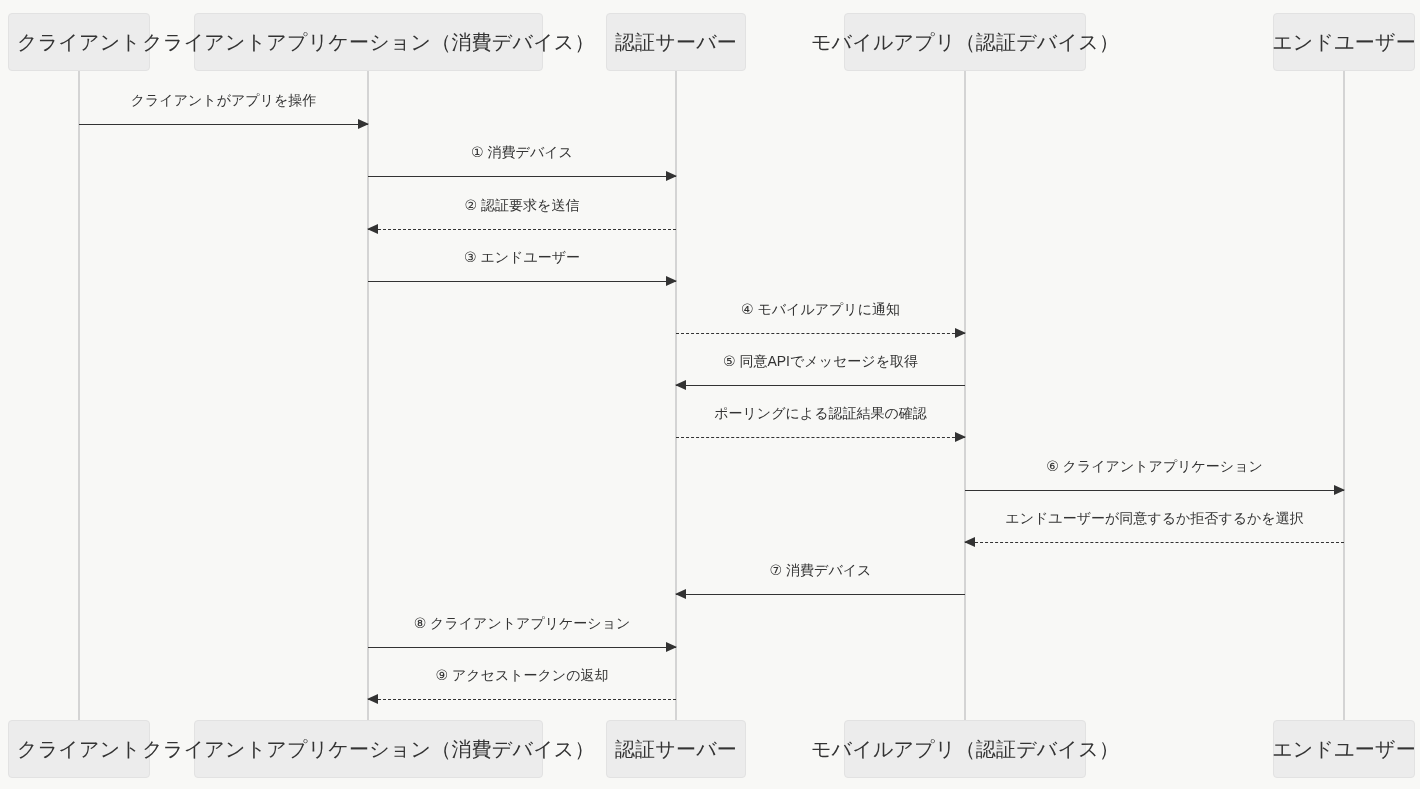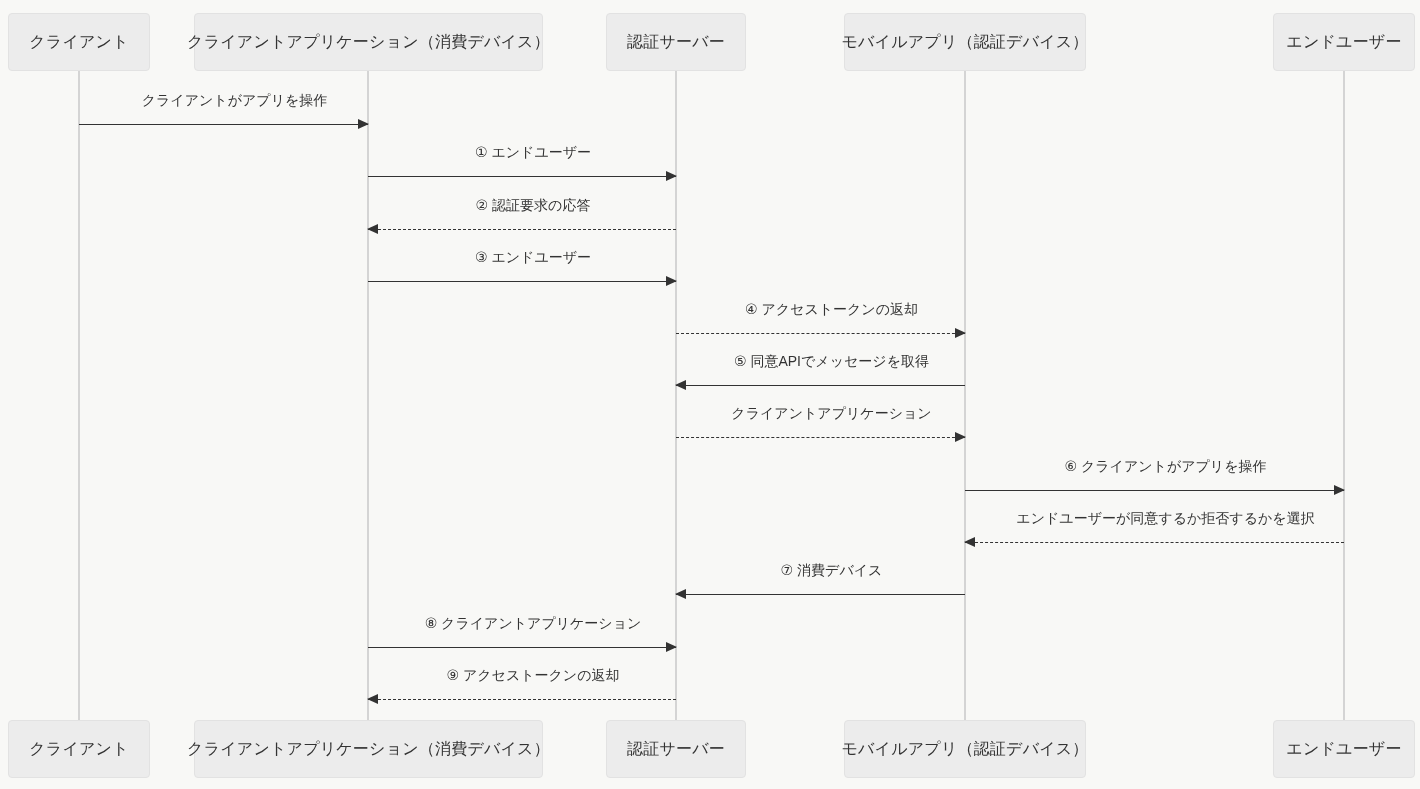--- a/index.html
+++ b/index.html
@@ -25,21 +25,21 @@
     position: absolute;
     box-sizing: border-box;
     background: #ececec;
     border: 1px solid #e2e2e2;
     border-radius: 4px;
     height: 58px;
     display: flex;
     align-items: center;
     justify-content: center;
     color: #333333;
-    font-size: 16px;
+    font-size: 20px;
     line-height: 1;
     white-space: nowrap;
     letter-spacing: 0.2px;
   }
   .actor-box.top  { top: 13px; }
   .actor-box.bot  { top: 720px; }
 
   
   .lifeline {
     position: absolute;
@@ -76,21 +76,21 @@
   .msg.to-right .head {
     right: -1px;
     border-left: 11px solid #333333;
   }
   .msg.to-left .head {
     left: -1px;
     border-right: 11px solid #333333;
   }
   .msg .label {
     position: absolute;
-    left: 11px;
+    left: 0;
     width: 100%;
     top: -31px;
     text-align: center;
     color: #333333;
     font-size: 14px;
     line-height: 1;
     white-space: nowrap;
   }
 </style>
 </head>
@@ -133,51 +133,51 @@
       <span>エンドユーザー</span>
     </div>
     <div class="msg to-right" style="left: 79px; width: 289px; top: 124px;">
       <div class="line"></div>
       <div class="head"></div>
       <div class="label">クライアントがアプリを操作</div>
     </div>
     <div class="msg to-right" style="left: 368px; width: 308px; top: 176px;">
       <div class="line"></div>
       <div class="head"></div>
-      <div class="label">① エンドユーザー</div>
+      <div class="label">① 消費デバイス</div>
     </div>
     <div class="msg dashed to-left" style="left: 368px; width: 308px; top: 229px;">
       <div class="line"></div>
       <div class="head"></div>
-      <div class="label">② 認証要求の応答</div>
+      <div class="label">② 認証要求を送信</div>
     </div>
     <div class="msg to-right" style="left: 368px; width: 308px; top: 281px;">
       <div class="line"></div>
       <div class="head"></div>
       <div class="label">③ エンドユーザー</div>
     </div>
     <div class="msg dashed to-right" style="left: 676px; width: 289px; top: 333px;">
       <div class="line"></div>
       <div class="head"></div>
-      <div class="label">④ アクセストークンの返却</div>
+      <div class="label">④ モバイルアプリに通知</div>
     </div>
     <div class="msg to-left" style="left: 676px; width: 289px; top: 385px;">
       <div class="line"></div>
       <div class="head"></div>
       <div class="label">⑤ 同意APIでメッセージを取得</div>
     </div>
     <div class="msg dashed to-right" style="left: 676px; width: 289px; top: 437px;">
       <div class="line"></div>
       <div class="head"></div>
-      <div class="label">クライアントアプリケーション</div>
+      <div class="label">ポーリングによる認証結果の確認</div>
     </div>
     <div class="msg to-right" style="left: 965px; width: 379px; top: 490px;">
       <div class="line"></div>
       <div class="head"></div>
-      <div class="label">⑥ クライアントがアプリを操作</div>
+      <div class="label">⑥ クライアントアプリケーション</div>
     </div>
     <div class="msg dashed to-left" style="left: 965px; width: 379px; top: 542px;">
       <div class="line"></div>
       <div class="head"></div>
       <div class="label">エンドユーザーが同意するか拒否するかを選択</div>
     </div>
     <div class="msg to-left" style="left: 676px; width: 289px; top: 594px;">
       <div class="line"></div>
       <div class="head"></div>
       <div class="label">⑦ 消費デバイス</div>

